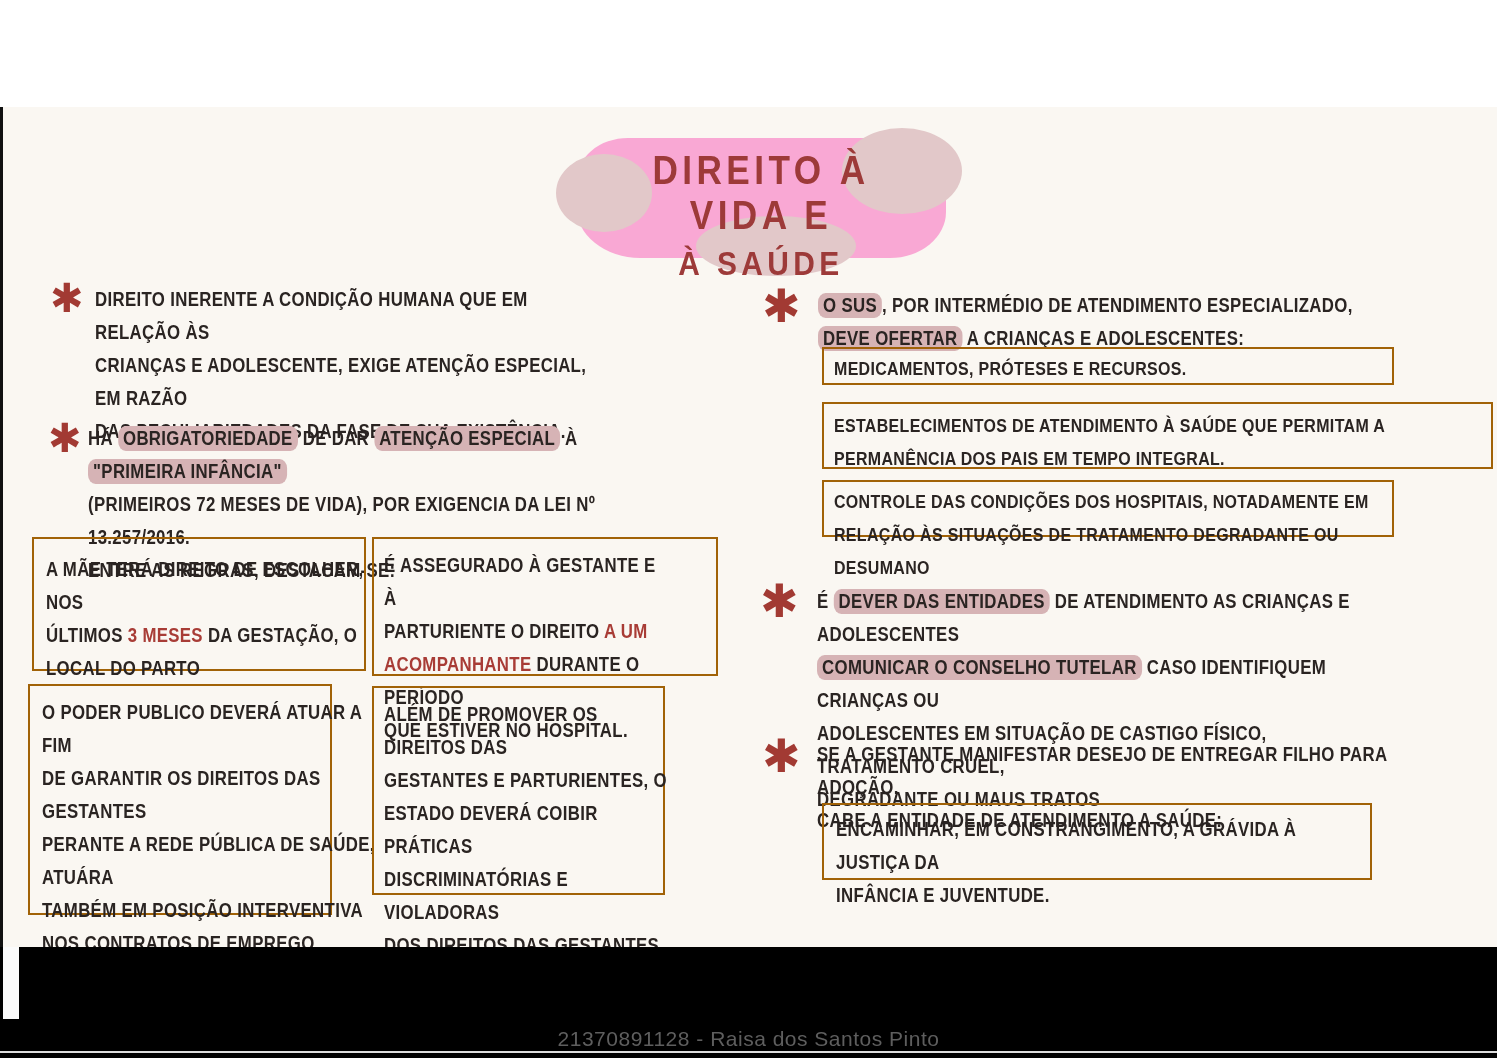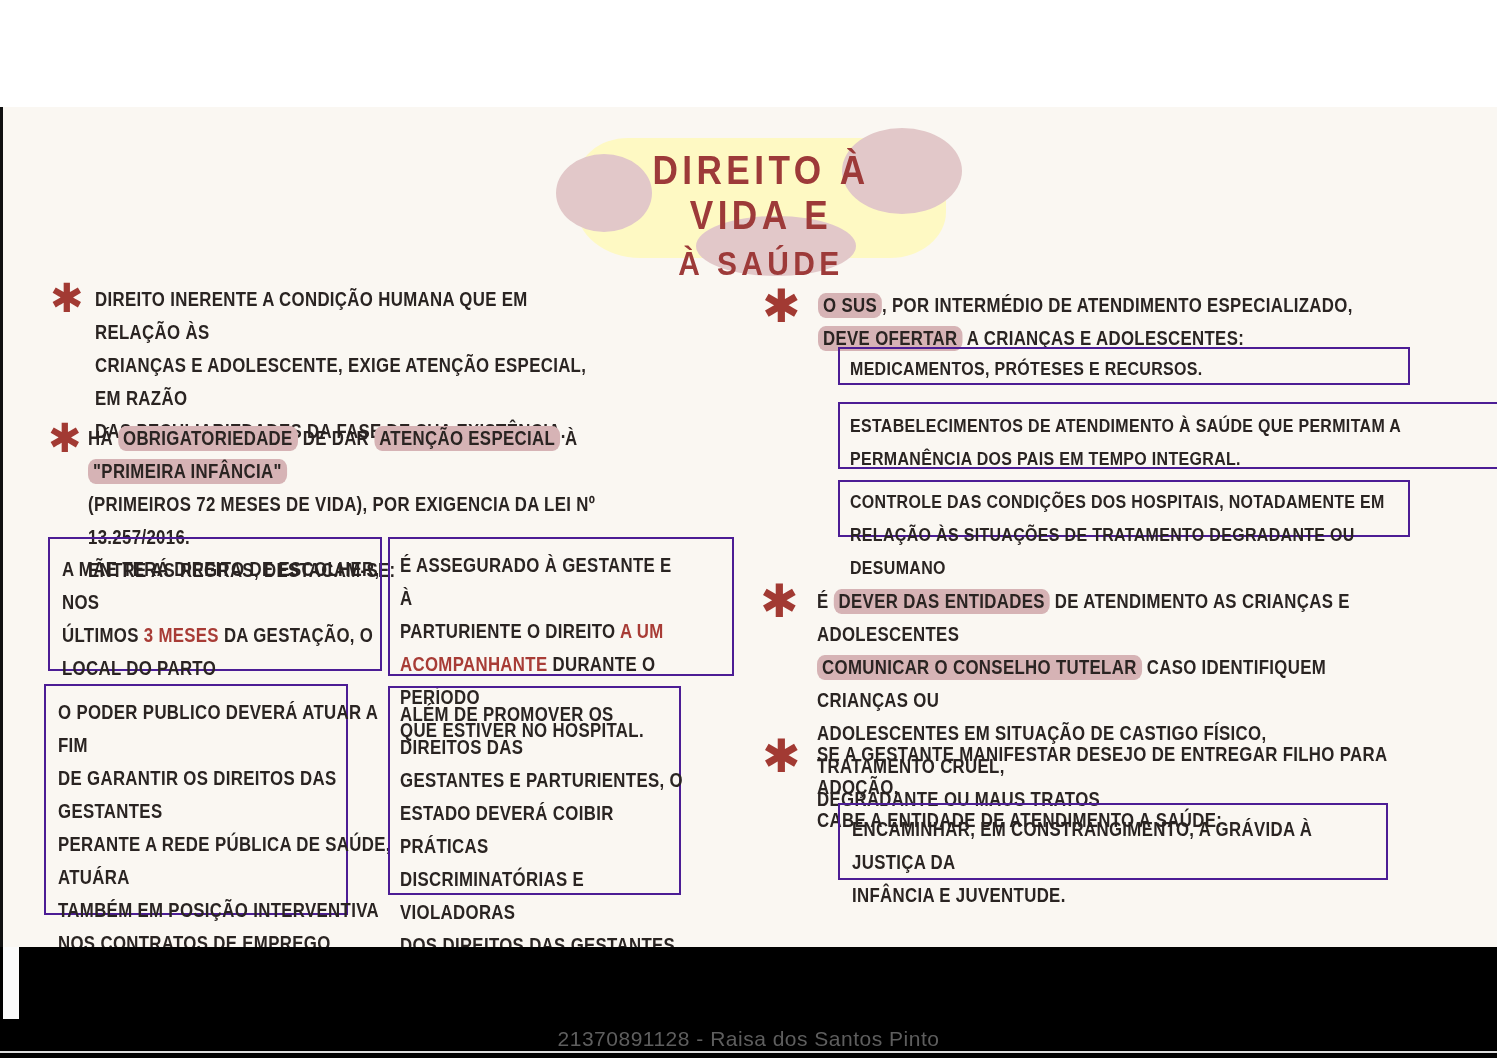--- a/index.html
+++ b/index.html
@@ -15,26 +15,26 @@
   .hand { color:#2a2422; font-weight:bold; white-space:pre-wrap;
           transform:scaleX(0.84); transform-origin:0 0; letter-spacing:0.4px; }
   .hl   { background:#d6b3b5; border-radius:9px; padding:1px 6px 2px 6px;
           box-decoration-break:clone; -webkit-box-decoration-break:clone; }
   .red  { color:#a83c36; }
 
   .ast { position:absolute; color:#a23a33; font-family:"DejaVu Sans", sans-serif;
          line-height:1; font-weight:bold; }
 
   .note { position:absolute; }
-  .nbox { position:absolute; border:2px solid #4c1d95; background:transparent;margin-left:16px; }
+  .nbox { position:absolute; border:2px solid #a16207; background:transparent; }
   .nbox .hand { position:absolute; }
 
   
   .title-blob { position:absolute; left:576px; top:138px; width:370px; height:120px;
-                background:#fef9c3; border-radius:52px 60px 56px 64px / 44px 50px 46px 52px; }
+                background:#f9a8d4; border-radius:52px 60px 56px 64px / 44px 50px 46px 52px; }
   .title-blob::before { content:""; position:absolute; left:-20px; top:16px; width:96px; height:78px;
                 background:#e2c8c9; border-radius:50%; }
   .title-blob::after  { content:""; position:absolute; right:-16px; top:-10px; width:120px; height:86px;
                 background:#e2c8c9; border-radius:50%; }
   .title-lump { position:absolute; left:120px; bottom:-18px; width:160px; height:60px;
                 background:#e2c8c9; border-radius:50%; }
   .title-text { position:absolute; left:0; top:10px; width:100%; text-align:center;
                 color:#9d3a39; font-weight:bold; z-index:2; }
   .title-l1 { font-size:40px; letter-spacing:5px; transform:scaleX(0.88); transform-origin:50% 0; }
   .title-l2 { font-size:34px; letter-spacing:5px; margin-top:6px; transform:scaleX(0.88); transform-origin:50% 0; }

